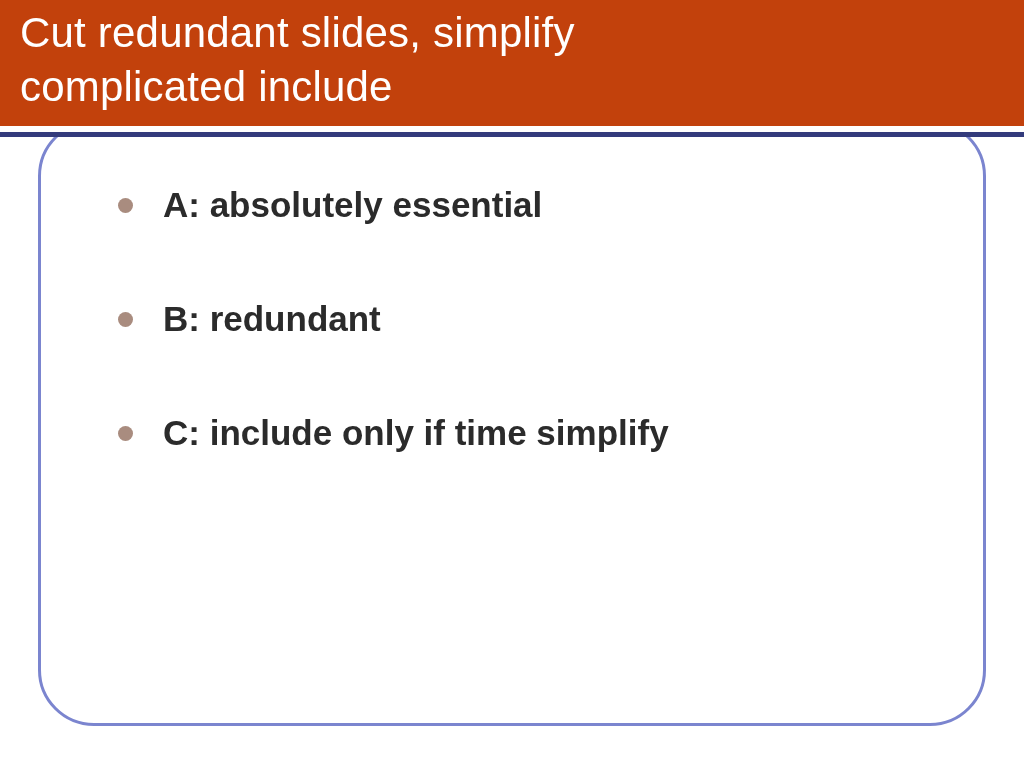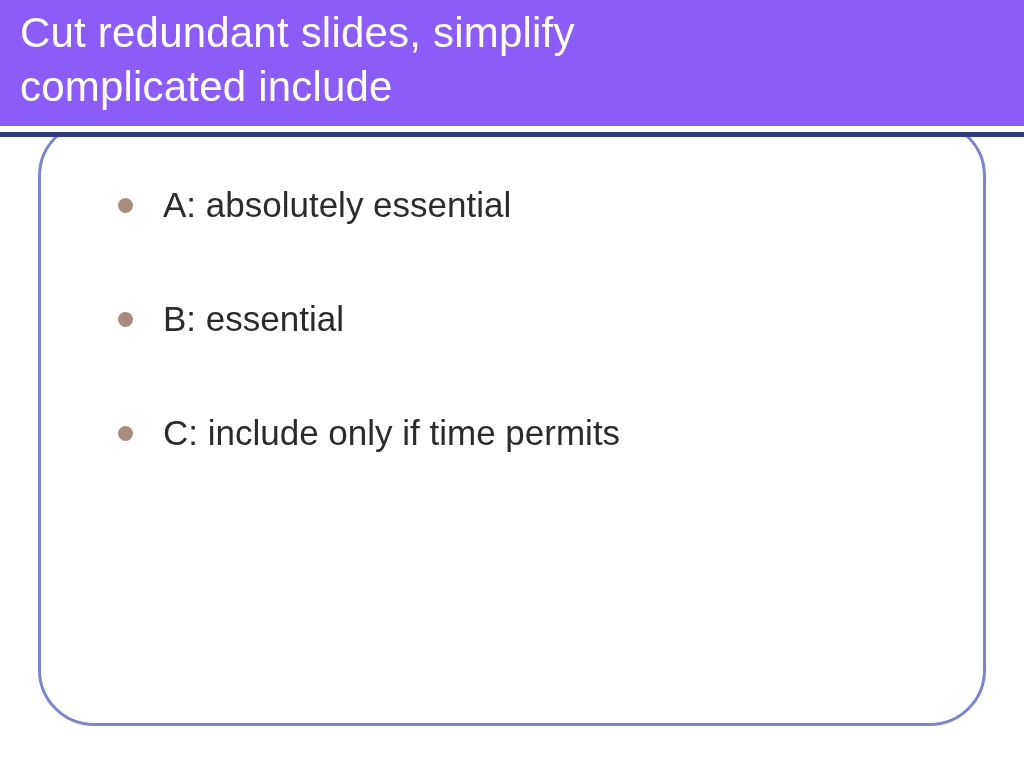--- a/index.html
+++ b/index.html
@@ -19,21 +19,21 @@
     box-sizing: border-box;
   }
 
   
   .title-band {
     position: absolute;
     left: 0;
     top: 0;
     width: 1024px;
     height: 126px;
-    background: #8b5cf6;
+    background: #c2410c;
     box-sizing: border-box;
     padding: 6px 12px 0 20px;
   }
   .title-text {
     font-size: 42px;
     line-height: 54px;
     color: #ffffff;
     font-weight: 400;
     letter-spacing: 0.2px;
   }
@@ -90,21 +90,21 @@
     border-radius: 50%;
     background: #A98C7F;
     margin-top: 14px;
     flex: 0 0 auto;
   }
   .bullet-text {
     font-size: 35px;
     line-height: 42px;
     color: #2b2b2b;
     margin-left: 30px;
-    font-weight: 400;
+    font-weight: 700;
   }
 </style>
 </head>
 <body>
 
 <div class="slide">
 
   <div class="content-frame"></div>
 
   <div class="title-band">
@@ -116,21 +116,21 @@
   <div class="title-underline-white"></div>
   <div class="title-underline-navy"></div>
 
   <div class="body">
     <div class="bullet-row">
       <div class="bullet-dot"></div>
       <div class="bullet-text">A: absolutely essential</div>
     </div>
     <div class="bullet-row">
       <div class="bullet-dot"></div>
-      <div class="bullet-text">B: essential</div>
+      <div class="bullet-text">B: redundant</div>
     </div>
     <div class="bullet-row">
       <div class="bullet-dot"></div>
-      <div class="bullet-text">C: include only if time permits</div>
+      <div class="bullet-text">C: include only if time simplify</div>
     </div>
   </div>
 
 </div>
 
 </body></html>

